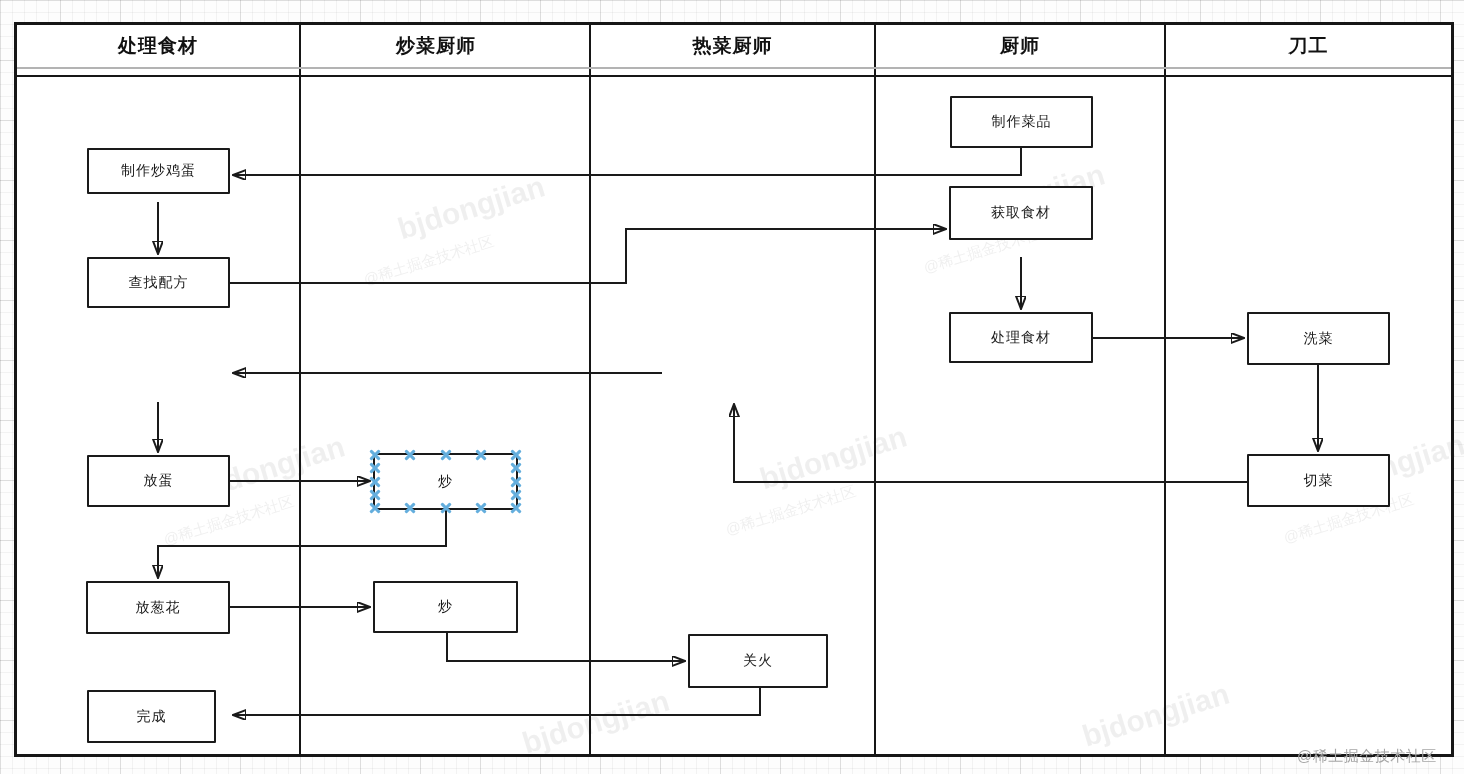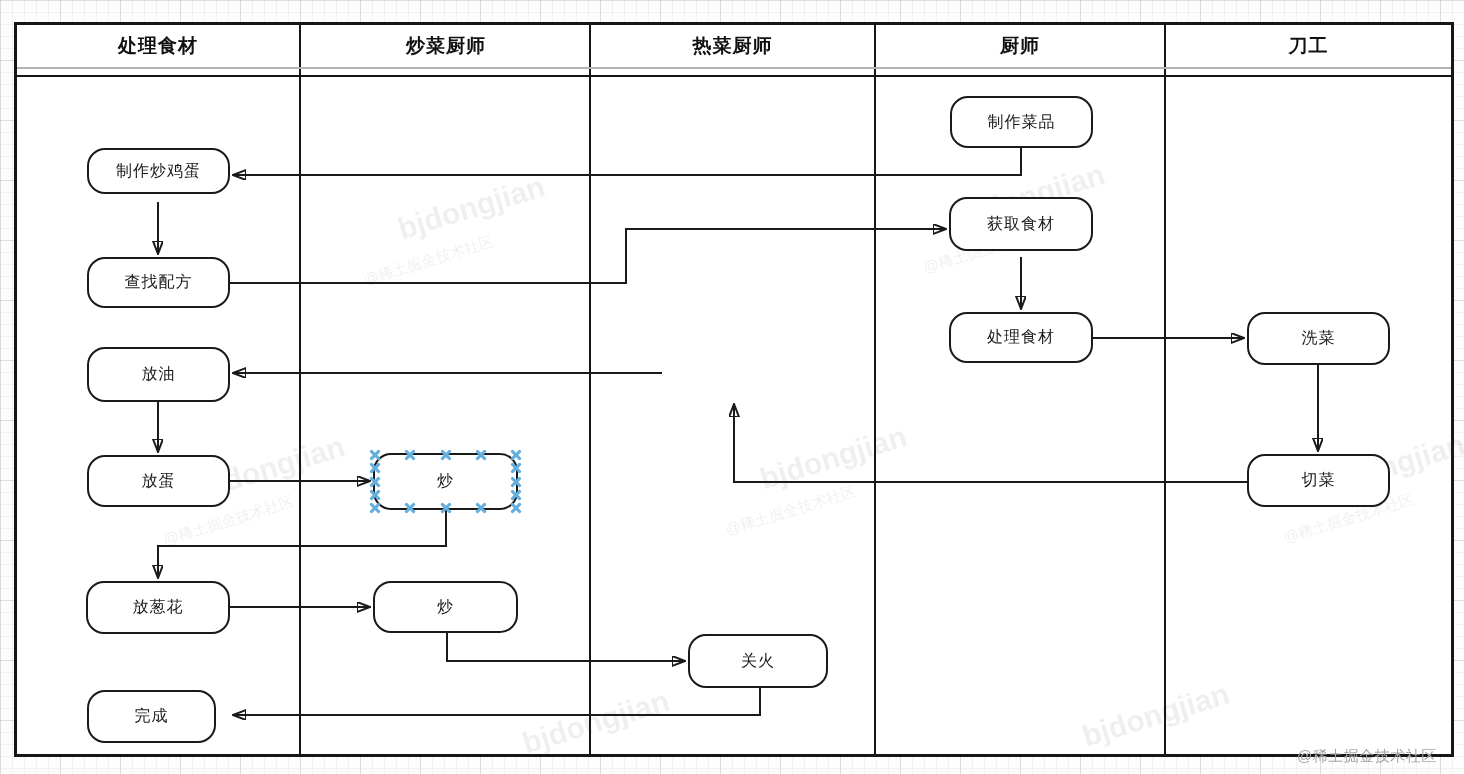--- a/index.html
+++ b/index.html
@@ -22,44 +22,44 @@
   .lb1{left:299px} .lb2{left:589px} .lb3{left:874px} .lb4{left:1164px}
 
   .hsep-gray  { position:absolute; left:17px; top:67px; width:1434px; height:2px;
     background:#b3b3b3; z-index:3; }
   .hsep-black { position:absolute; left:15px; top:75px; width:1438px; height:2px;
     background:#161616; z-index:3; }
 
   .lane-header { position:absolute; top:26px; height:40px; z-index:4;
     display:flex; align-items:center; justify-content:center;
     font-size:19px; font-weight:600; color:#111; letter-spacing:1px; }
-  .lh0{left:17px;width:282px} .lh1{left:300px;width:292px}
+  .lh0{left:17px;width:282px} .lh1{left:290px;width:292px}
   .lh2{left:591px;width:283px} .lh3{left:876px;width:288px}
   .lh4{left:1166px;width:285px}
 
   svg.connectors { position:absolute; left:0; top:0; width:1464px; height:774px;
     z-index:4; }
   svg.connectors path { stroke:#1a1a1a; stroke-width:2; fill:none; }
 
   .node { position:absolute; z-index:5; background:#ffffff;
-    border:2px solid #1a1a1a; border-radius:18px;
+    border:2px solid #1a1a1a; border-radius:1px;
     display:flex; align-items:center; justify-content:center;
-    font-size:16px; color:#1a1a1a; letter-spacing:1px; }
+    font-size:14px; color:#1a1a1a; letter-spacing:1px; }
   .n0{left:87px;top:148px;width:143px;height:46px}
   .n1{left:87px;top:257px;width:143px;height:51px}
   .n2{left:87px;top:347px;width:143px;height:55px}
   .n3{left:87px;top:455px;width:143px;height:52px}
   .n4{left:86px;top:581px;width:144px;height:53px}
   .n5{left:87px;top:690px;width:129px;height:53px}
   .n6{left:373px;top:453px;width:145px;height:57px}
   .n7{left:373px;top:581px;width:145px;height:52px}
   .n8{left:662px;top:346px;width:145px;height:55px}
   .n9{left:688px;top:634px;width:140px;height:54px}
   .n10{left:950px;top:96px;width:143px;height:52px}
-  .n11{left:949px;top:197px;width:144px;height:54px}
+  .n11{left:949px;top:186px;width:144px;height:54px}
   .n12{left:949px;top:312px;width:144px;height:51px}
   .n13{left:1247px;top:312px;width:143px;height:53px}
   .n14{left:1247px;top:454px;width:143px;height:53px}
 
   .h { position:absolute; width:13px; height:13px;
     transform:translate(-50%,-50%); z-index:6; }
   .h::before,.h::after { content:""; position:absolute; left:0; top:5px;
     width:13px; height:3px; background:#64aedd; border-radius:1px; }
   .h::before{ transform:rotate(45deg); } .h::after{ transform:rotate(-45deg); }
 
@@ -136,21 +136,20 @@
     <path d="M158,402 L158,451" marker-end="url(#ah)"></path>
     <path d="M230,481 L369,481" marker-end="url(#ah)"></path>
     <path d="M446,510 L446,546 L158,546 L158,577" marker-end="url(#ah)"></path>
     <path d="M230,607 L369,607" marker-end="url(#ah)"></path>
     <path d="M447,633 L447,661 L684,661" marker-end="url(#ah)"></path>
     <path d="M760,688 L760,715 L234,715" marker-end="url(#ah)"></path>
   </svg>
 
   <div class="node n0">制作炒鸡蛋</div>
   <div class="node n1">查找配方</div>
-  <div class="node n2">放油</div>
   <div class="node n3">放蛋</div>
   <div class="node n4">放葱花</div>
   <div class="node n5">完成</div>
 
   <div class="node n6">
     <span>炒</span>
     <span class="h" style="left:0%;top:0%"></span>
     <span class="h" style="left:25%;top:0%"></span>
     <span class="h" style="left:50%;top:0%"></span>
     <span class="h" style="left:75%;top:0%"></span>

